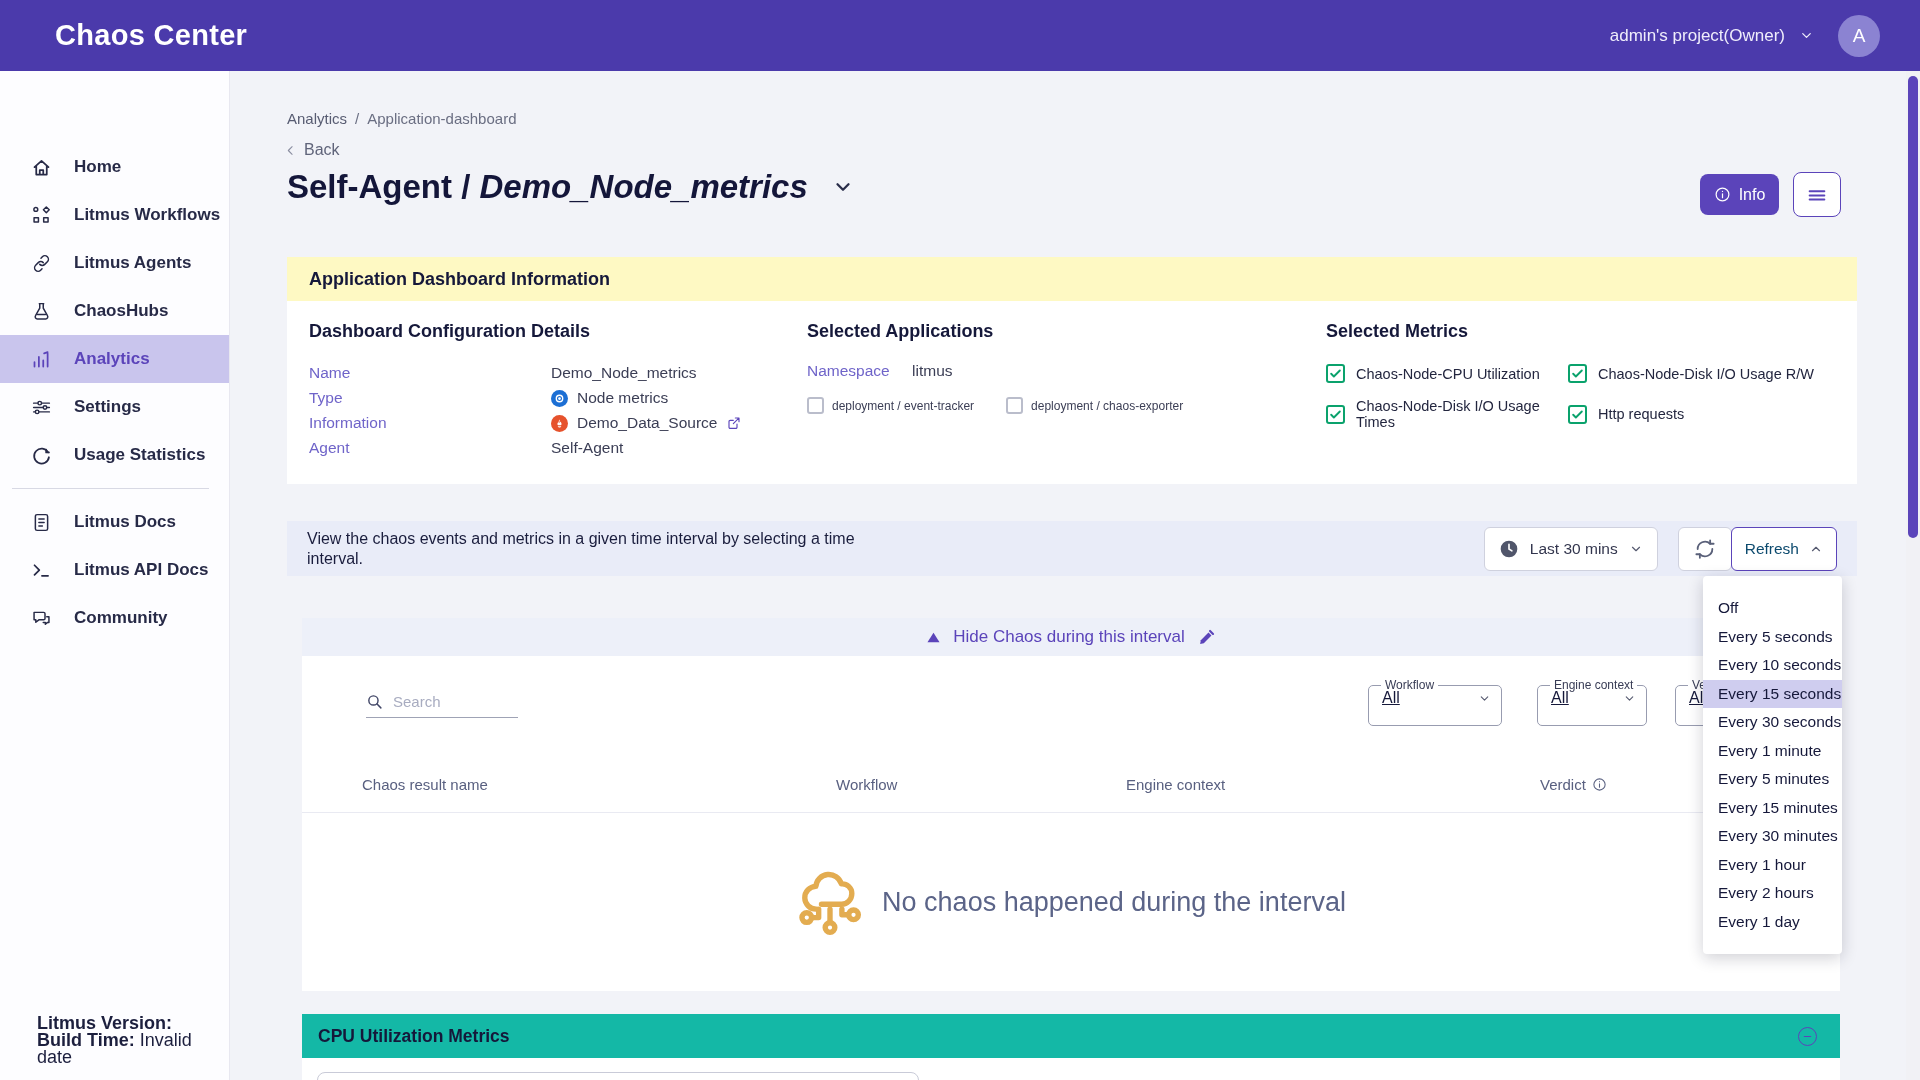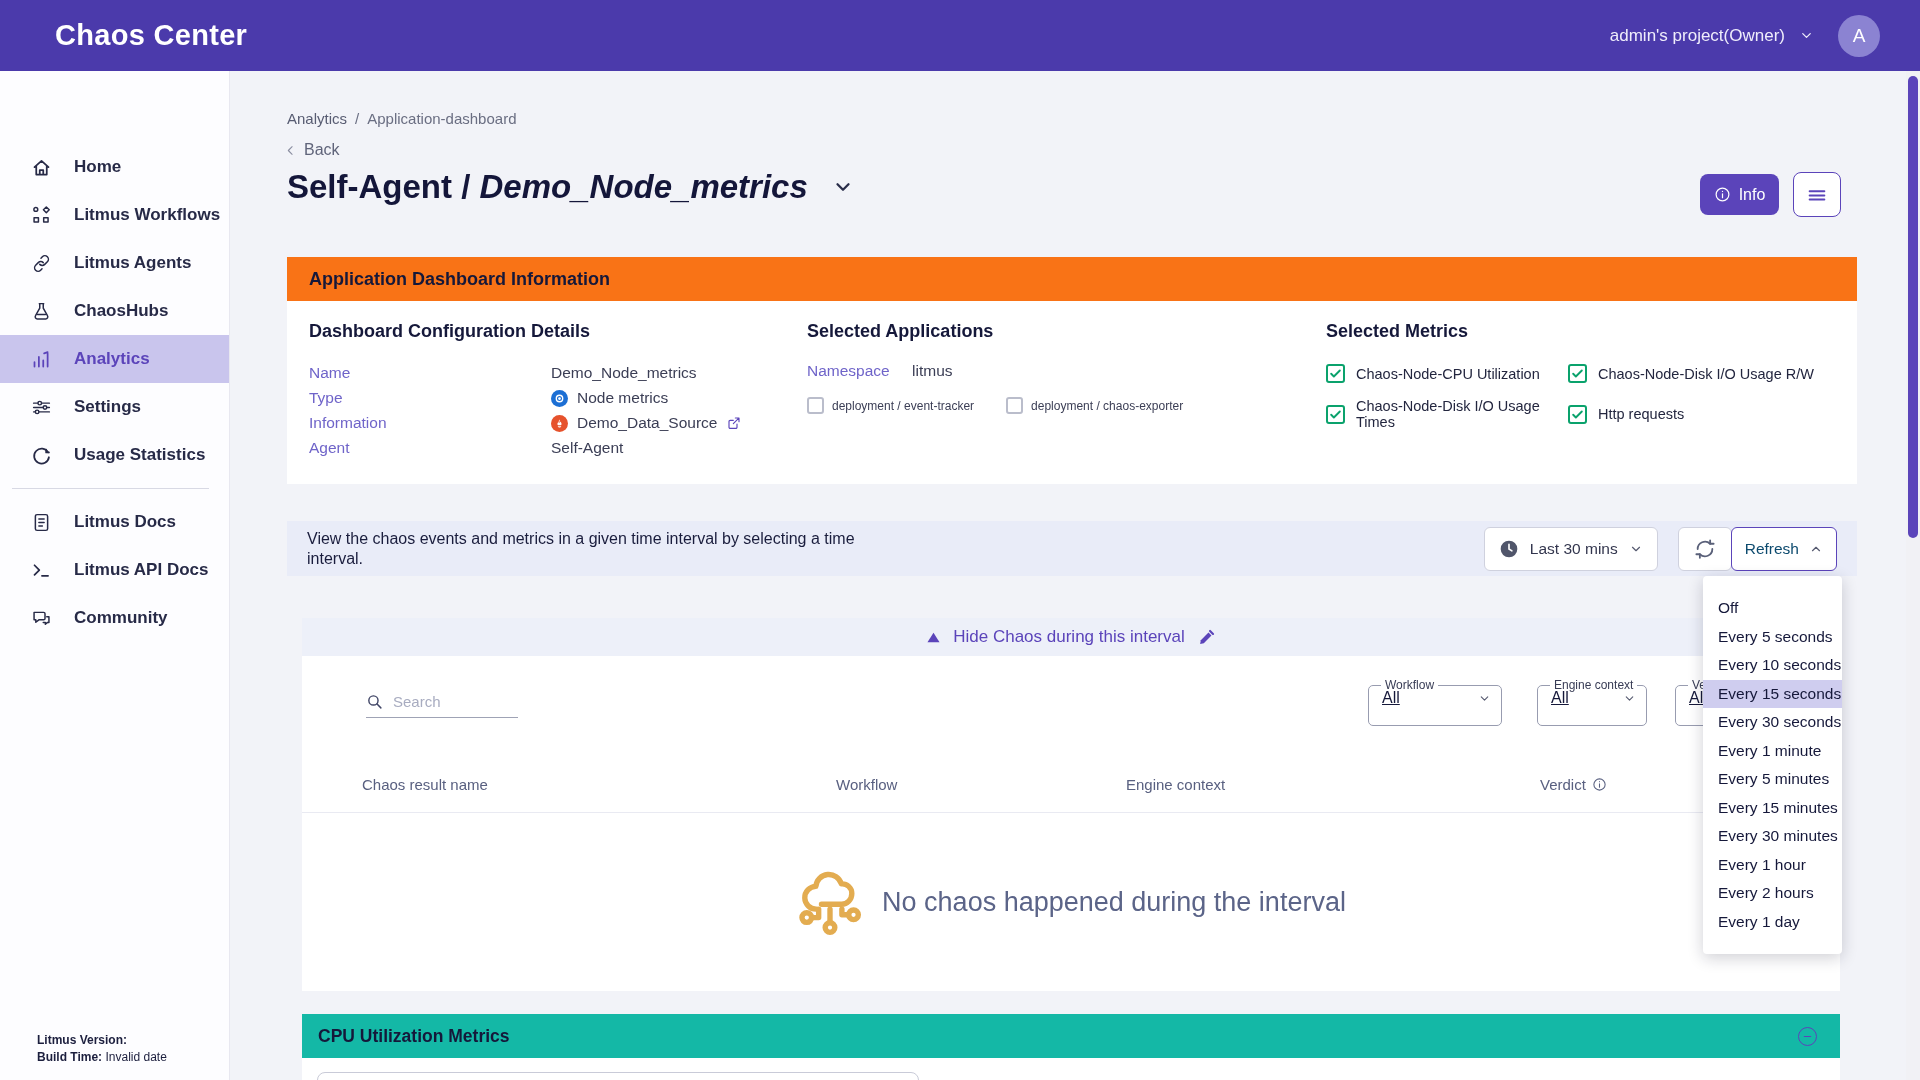--- a/index.html
+++ b/index.html
@@ -32,42 +32,42 @@
   }
   .side-nav { margin-top:72px; }
   .side-item {
     height:48px; display:flex; align-items:center; gap:22px; padding-left:31px;
     color:#272a47; cursor:pointer;
   }
   .side-item .side-icon { width:21px; height:21px; display:flex; align-items:center; }
   .side-label { font-size:17px; font-weight:600; }
   .side-item.active { background:#c9c5ed; color:#5b44ba; }
   .side-divider { height:1px; background:#d8d9e4; margin:9px 20px 9px 12px; }
-  .side-version { position:absolute; left:37px; bottom:14px; font-size:12px; color:#1c1f3e; line-height:17px; }
+  .side-version { position:absolute; left:37px; bottom:14px; font-size:18px; color:#1c1f3e; line-height:17px; }
   .side-version b { font-weight:bold; }
 
   
   .breadcrumb { position:absolute; left:287px; top:110px; font-size:15px; color:#585c72; z-index:1; }
   .breadcrumb .sep { margin:0 8px; color:#6a6e82; }
   .breadcrumb .crumb2 { color:#6a6e82; }
   .back-link { position:absolute; left:284px; top:141px; display:flex; align-items:center; gap:7px;
     color:#60647a; font-size:16px; cursor:pointer; }
   .page-title { position:absolute; left:287px; top:168px; display:flex; align-items:center; gap:24px;
     font-size:33px; font-weight:bold; color:#14163a; }
   .page-title .dash-name { font-style:italic; }
   .info-btn { position:absolute; left:1700px; top:174px; width:79px; height:41px;
     background:#5b44ba; border-radius:8px; color:#fff; font-size:16px;
     display:flex; align-items:center; justify-content:center; gap:8px; cursor:pointer; }
   .menu-btn { position:absolute; left:1793px; top:172px; width:48px; height:45px;
     background:#fff; border:1.5px solid #5b44ba; border-radius:8px;
     display:flex; align-items:center; justify-content:center; color:#5b44ba; cursor:pointer; }
 
   
   .card { position:absolute; background:#fff; }
-  .card-cap { height:44px; background:#f97316; display:flex; align-items:center;
+  .card-cap { height:44px; background:#fef9c3; display:flex; align-items:center;
     padding-left:22px; font-size:18px; font-weight:bold; color:#15183a; }
 
   .card-dash { left:287px; top:257px; width:1570px; height:227px; }
   .dash-body { display:grid; grid-template-columns:498px 519px auto; padding:20px 0 0 22px; }
   .col-title { font-size:18px; font-weight:bold; color:#15183a; }
   .config-rows { margin-top:22px; display:grid; grid-template-columns:242px auto; row-gap:7px;
     font-size:15.5px; line-height:18px; }
   .cfg-label { color:#6f64c9; }
   .cfg-value { color:#3b3e55; display:flex; align-items:center; gap:9px; }
   .badge-dot { width:17px; height:17px; border-radius:50%; display:inline-flex; align-items:center; justify-content:center; flex:none; }

